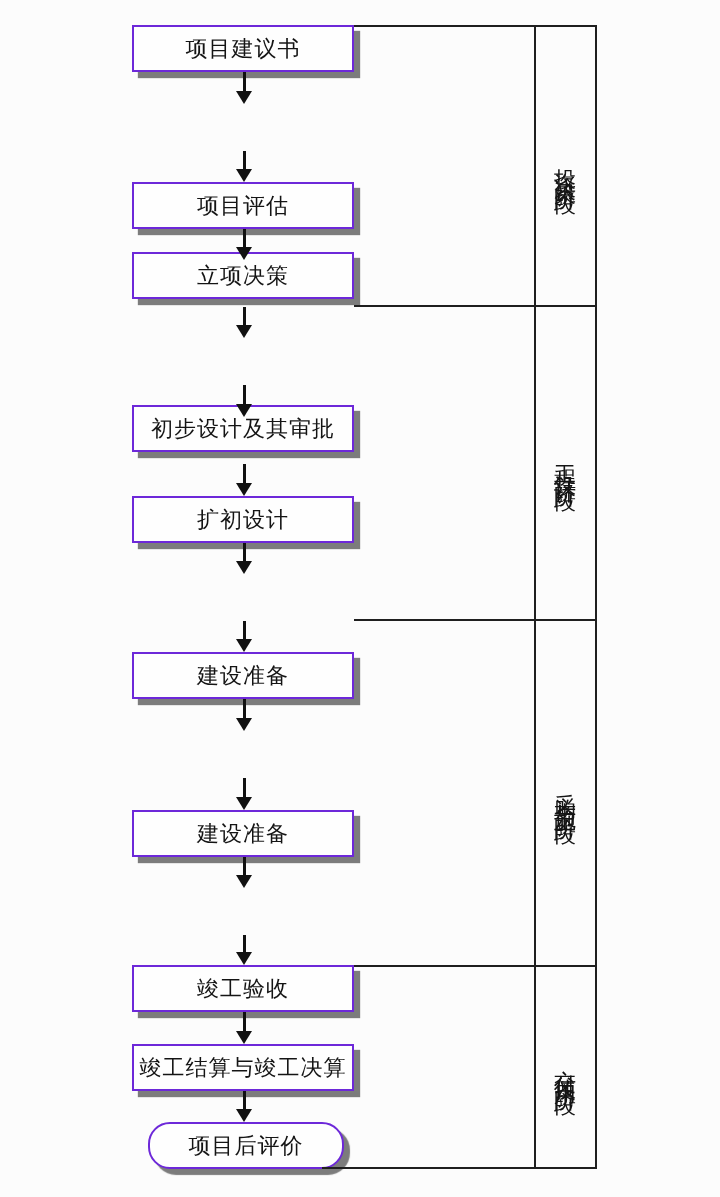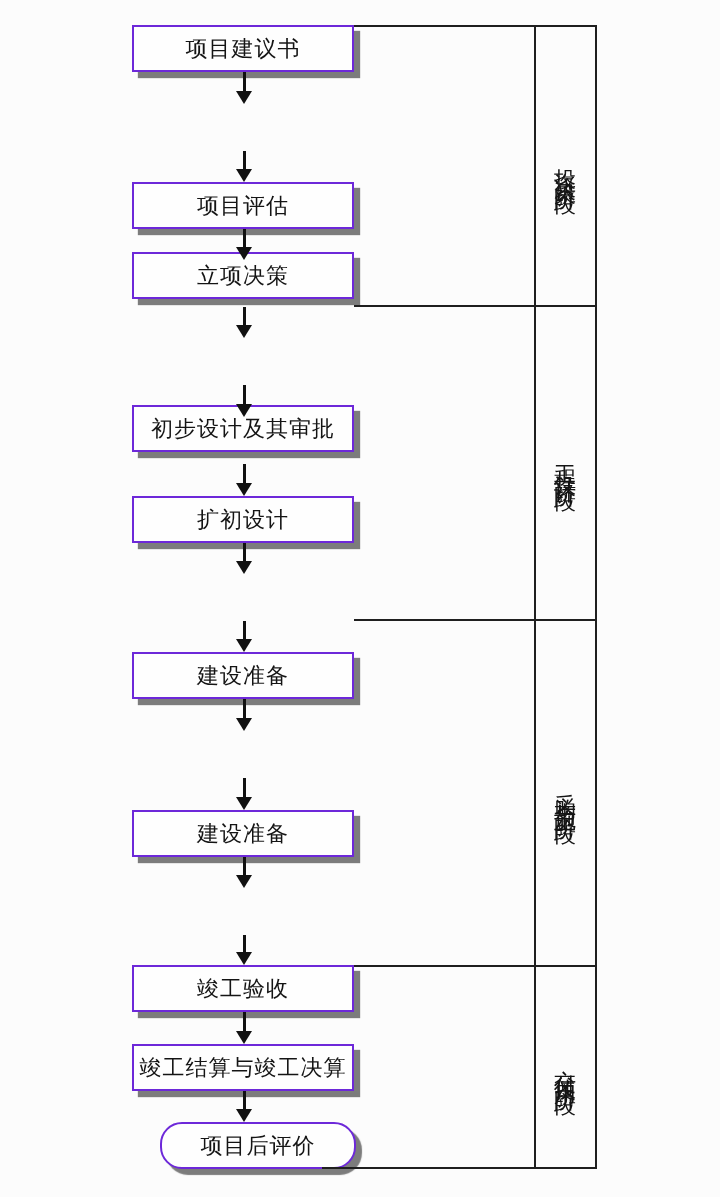--- a/index.html
+++ b/index.html
@@ -9,21 +9,21 @@
     font-family:"Liberation Serif","DejaVu Serif",serif;
   }
   
   .box {
     position:absolute; left:132px; width:222px; height:47px;
     box-sizing:border-box; background:#fefefe;
     border:2px solid #6d28d9;
     box-shadow:6px 6px 1px #7c7c7c;
     display:flex; align-items:center; justify-content:center;
   }
-  .box.narrow { left:160px; width:196px;border-radius:22px; }
+  .box.narrow { left:148px; width:196px;border-radius:22px; }
   .box span {
     font-size:22px; letter-spacing:1px; color:#141414; white-space:nowrap;
   }
   
   .arrow {
     position:absolute; left:235px; width:18px;
     display:flex; flex-direction:column; align-items:center;
   }
   .arrow .stem { width:3px; flex:1; background:#111; }
   .arrow .head {

